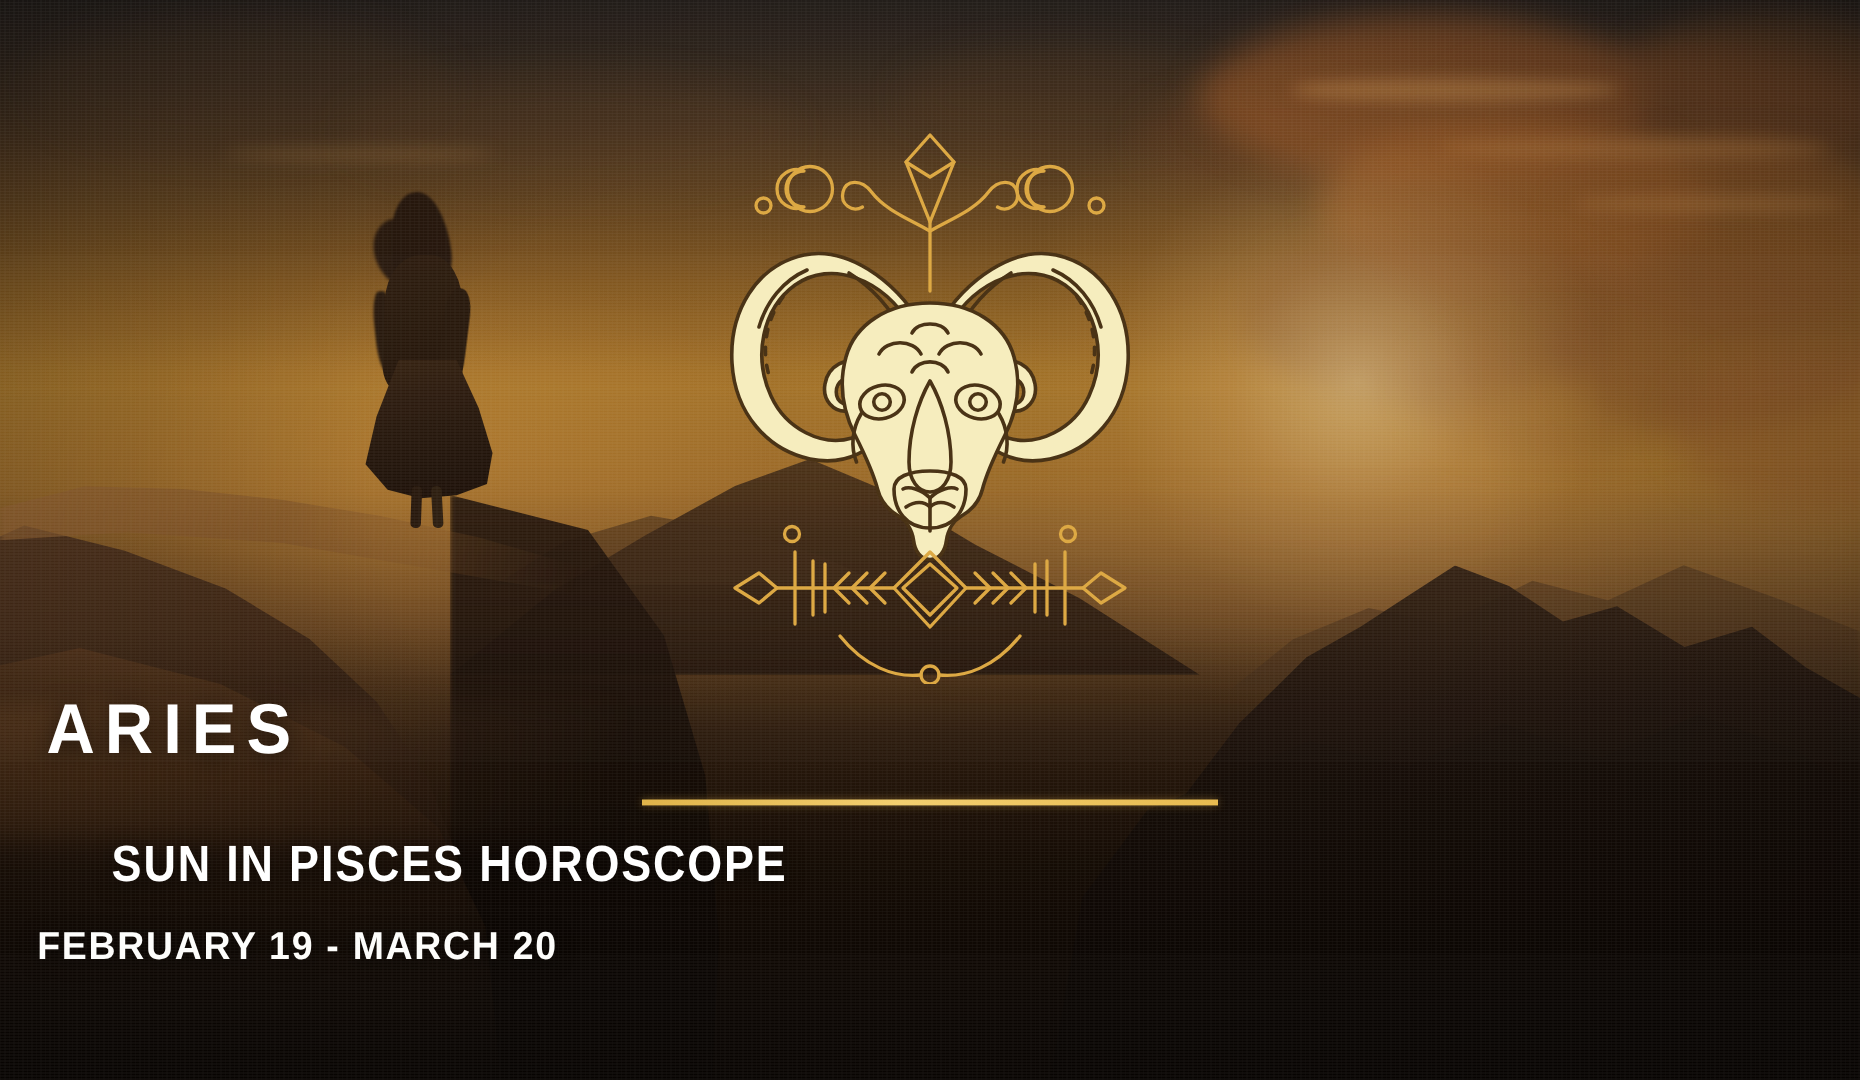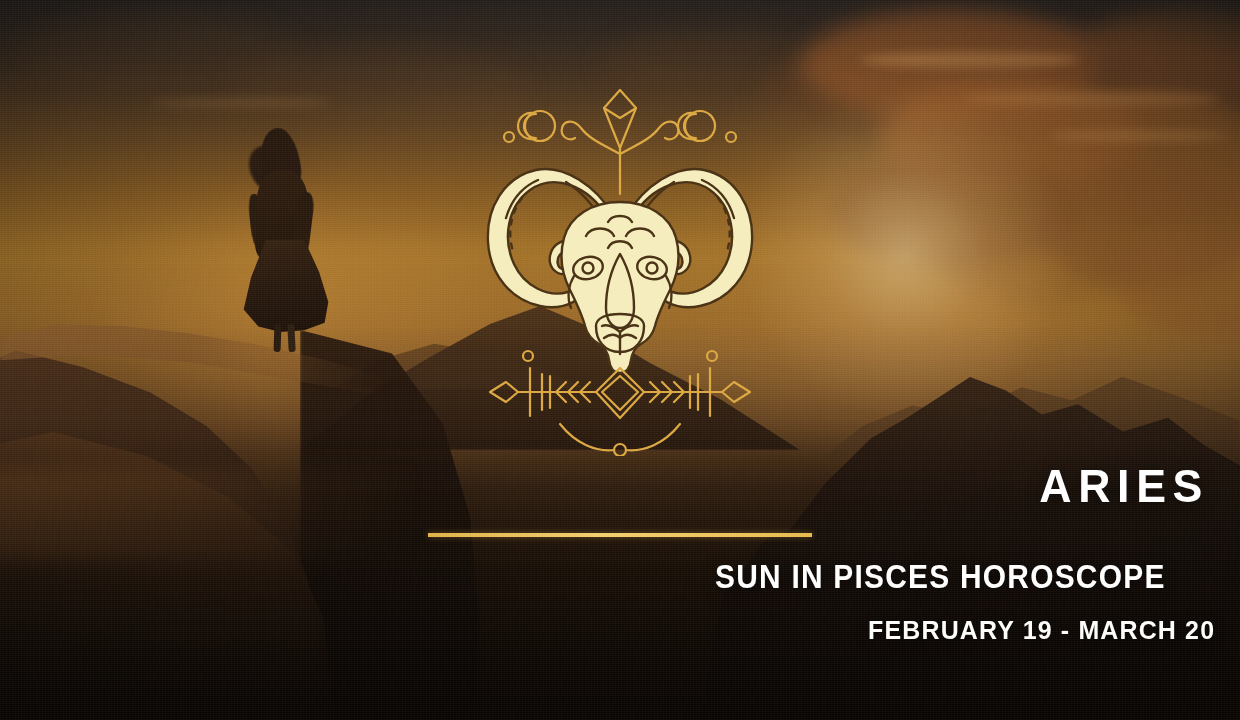--- a/index.html
+++ b/index.html
@@ -211,21 +211,21 @@
 
   
   .emblem {
     position: absolute; left: 478px; top: 76px; width: 284px; height: 380px;
   }
   .emblem svg { width: 100%; height: 100%; display: block; }
 
   
   .text-block {
     position: absolute; left: 0; top: 462px; width: 1240px;
-    text-align: right;
+    text-align: left;
   }
   .sign-title {
     font-size: 47px;
     font-weight: 700;
     color: #ffffff;
     letter-spacing: 7px;
     line-height: 1;
     margin: 0;
     transform: scaleX(0.95);
     text-shadow: 0 2px 16px rgba(0,0,0,0.55);

